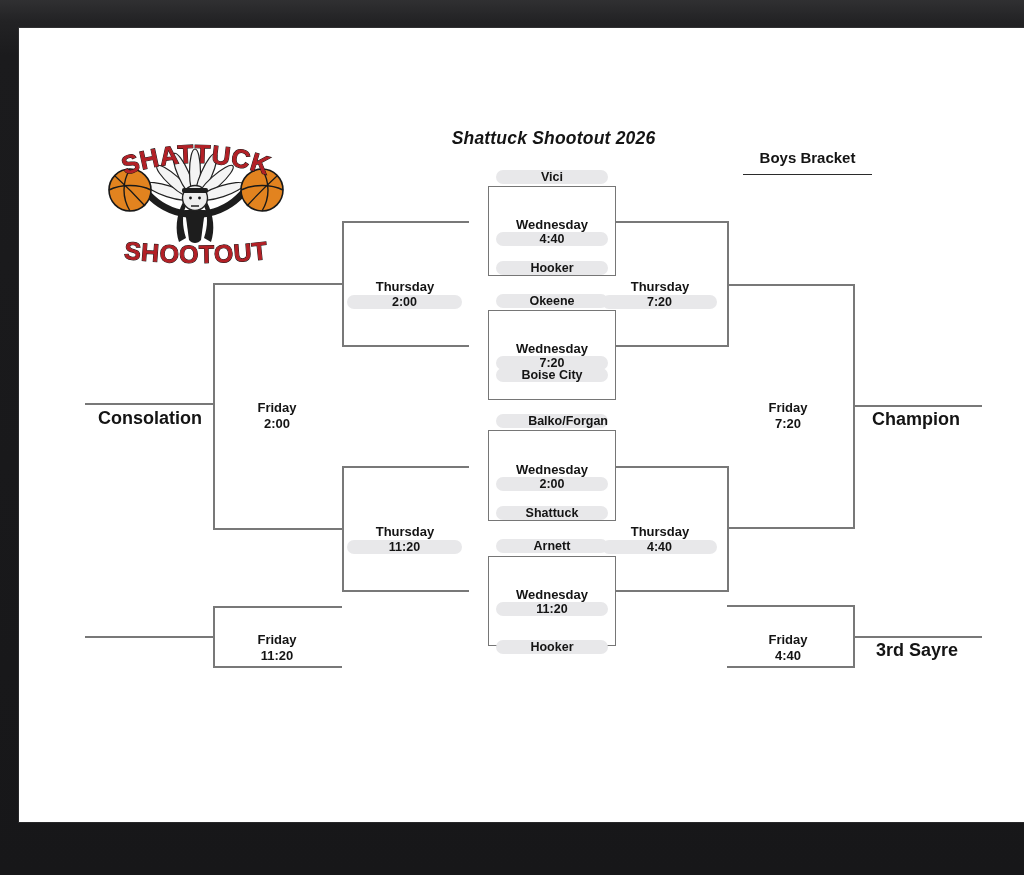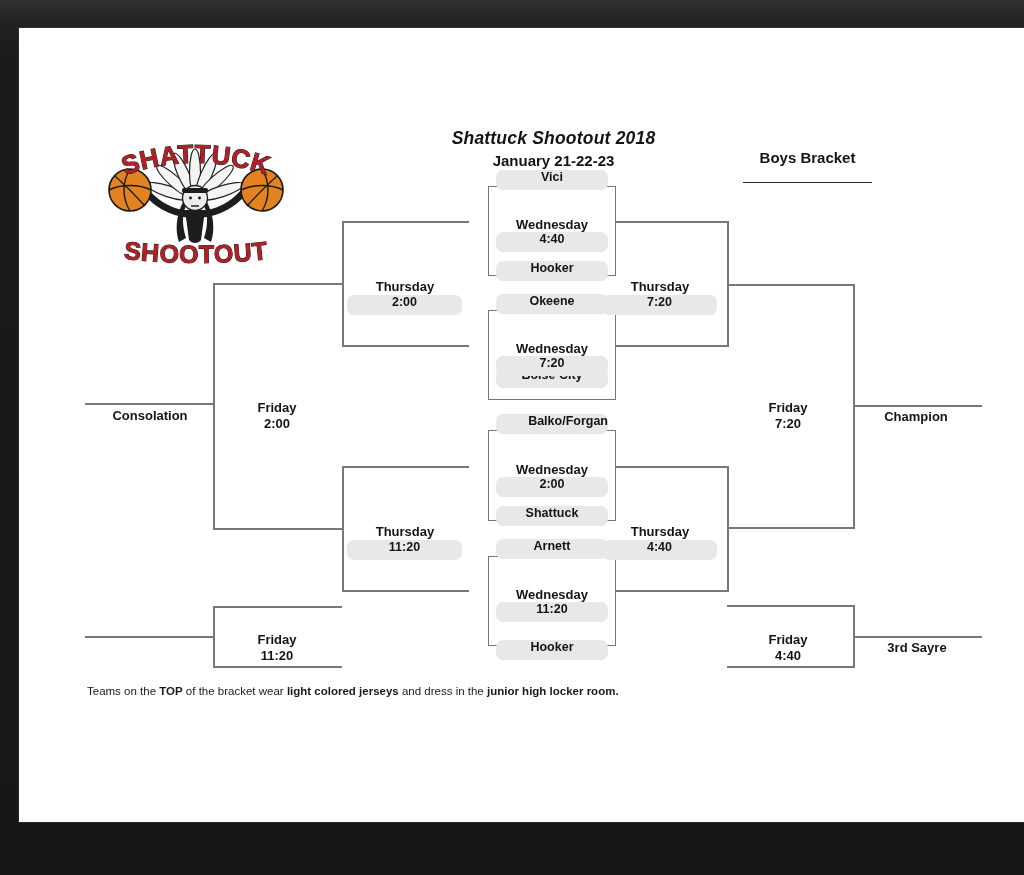--- a/index.html
+++ b/index.html
@@ -18,62 +18,61 @@
     left:262px;top:100px;width:545px;text-align:center;
     font-size:17.5px;font-weight:bold;font-style:italic;color:#141414;letter-spacing:.2px;
   }
   .subtitle{
     left:262px;top:124px;width:545px;text-align:center;
     font-size:15px;font-weight:bold;color:#141414;
   }
   .boys-bracket{
     left:724px;top:121px;width:129px;text-align:center;
     font-size:15px;font-weight:bold;color:#141414;
-    border-bottom:1.6px solid #2b2b2b;padding-bottom:16px;
+    border-bottom:1.6px solid #2b2b2b;padding-bottom:8px;
   }
   .line{position:absolute;background:#787878;z-index:1;}
   .gamebox{
     position:absolute;left:469px;width:128px;box-sizing:border-box;
     border:1.5px solid #767676;background:#ffffff;z-index:2;
   }
   .pill{
-    position:absolute;width:112px;height:20px;line-height:15px;
+    position:absolute;width:112px;height:14px;line-height:15px;
     background:#e8e8ea;border-radius:7px;text-align:center;
     font-size:12.5px;font-weight:bold;color:#141414;z-index:5;white-space:nowrap;
   }
   .pill.time{left:477px;}
   .pill.team{left:477px;}
   .pill.thu{width:115px;}
   .daytext{
     position:absolute;left:469px;width:128px;text-align:center;
     font-size:13px;font-weight:bold;color:#141414;z-index:4;
   }
   .thu-day{position:absolute;width:120px;text-align:center;font-size:13px;font-weight:bold;color:#141414;z-index:4;}
   .fri-label{
     position:absolute;width:120px;text-align:center;line-height:15.5px;
     font-size:13px;font-weight:bold;color:#141414;z-index:4;
   }
   .side-label{
     position:absolute;width:120px;text-align:center;
-    font-size:13px;font-weight:bold;color:#141414;z-index:4;
+    font-size:18px;font-weight:bold;color:#141414;z-index:4;
   }
   .footer{
     position:absolute;left:87px;top:685px;width:700px;
     font-size:11.5px;color:#1a1a1a;z-index:4;
   }
   .footer .b{font-weight:bold;}
   .logo{position:absolute;left:84px;top:108px;width:186px;height:140px;z-index:3;}
 </style>
 </head>
 <body>
 
 <div class="page">
 
-  <div class="abs title" style="position:absolute;">Shattuck Shootout 2018</div>
-  <div class="abs subtitle" style="position:absolute;">January 21-22-23</div>
+  <div class="abs title" style="position:absolute;">Shattuck Shootout 2026</div>
   <div class="abs boys-bracket" style="position:absolute;">Boys Bracket</div>
 
   <svg class="logo" viewBox="0 0 186 140" xmlns="http://www.w3.org/2000/svg">
     <defs>
       <path id="arc-top" d="M 14 42 Q 93 12 172 42"></path>
       <path id="arc-bot" d="M 14 122 Q 93 132 172 122"></path>
     </defs>
 
     <g>
       <g stroke="#222222" stroke-width="1.2" fill="#f4f4f4">
@@ -199,17 +198,14 @@
   </div>
   <div class="fri-label" style="left:709px;top:604px;">
     <div>Friday</div>
     <div>4:40</div>
   </div>
 
   <div class="side-label" style="left:71px;top:380px;">Consolation</div>
   <div class="side-label" style="left:837px;top:381px;">Champion</div>
   <div class="side-label" style="left:838px;top:612px;">3rd Sayre</div>
 
-  <div class="footer" style="left:68px;top:657px;">
-    <span>Teams on the </span><span class="b">TOP</span><span> of the bracket wear </span><span class="b">light colored jerseys</span><span> and dress in the </span><span class="b">junior high locker room.</span>
-  </div>
 
 </div>
 
 </body></html>

